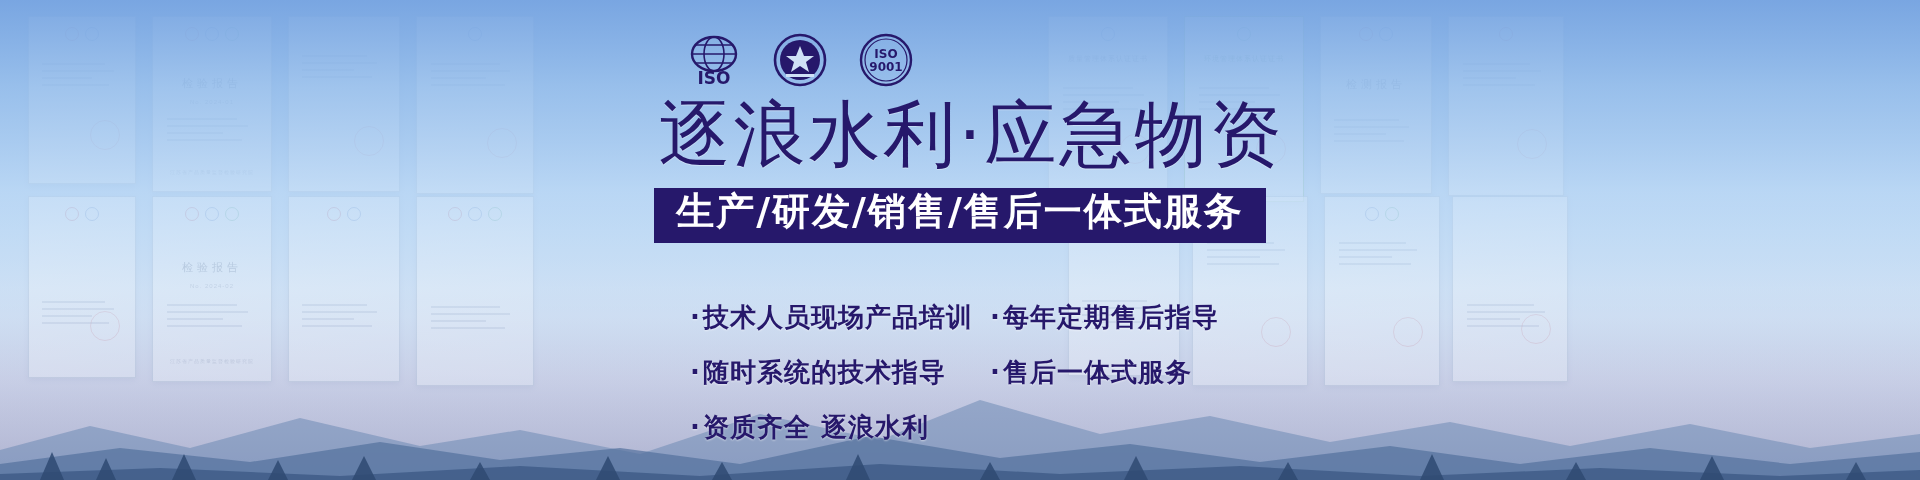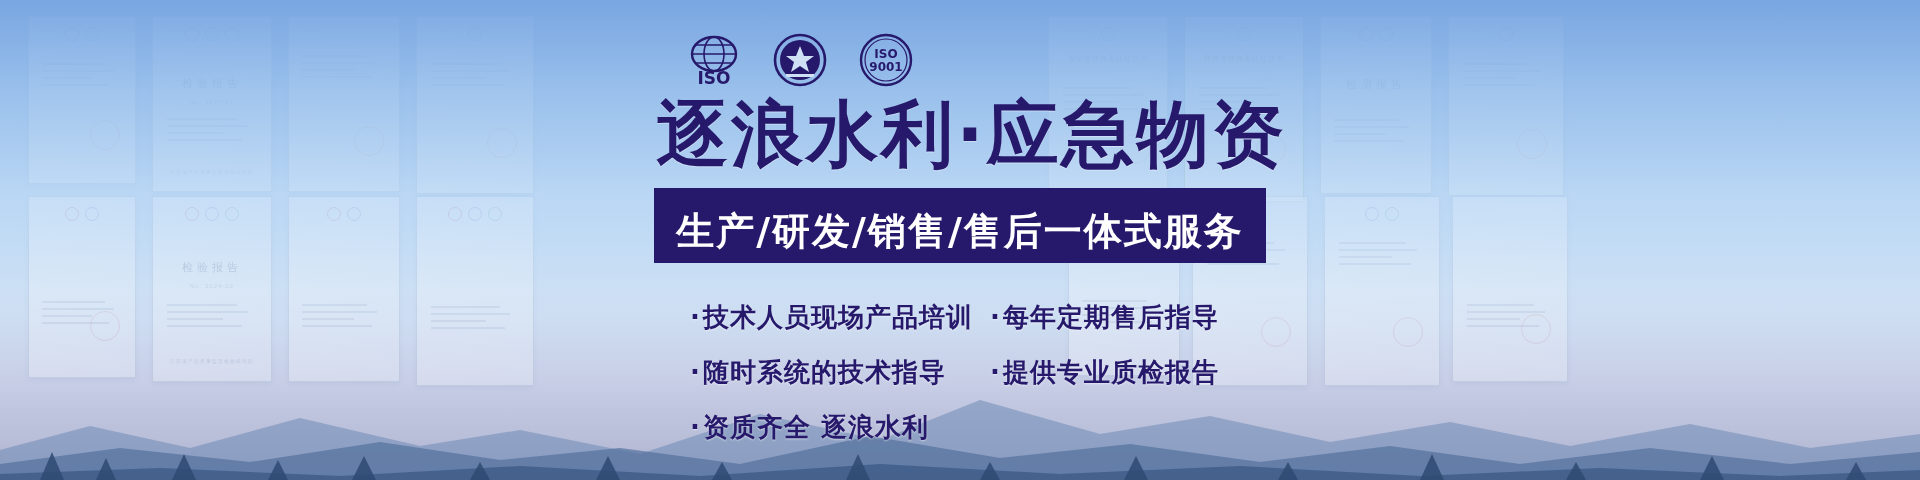--- a/index.html
+++ b/index.html
@@ -102,40 +102,40 @@
 
   
   .headline {
     position:absolute;
     left:0; right:0; top:96px;
     text-align:center;
     z-index:7;
   }
   .title {
     font-size:72px;
-    font-weight:bold;
+    font-weight:normal;
     color:#26186b;
     letter-spacing:3px;
     line-height:1.08;
     font-family:"DejaVu Sans","Liberation Sans",sans-serif;
     text-shadow:0 1px 0 rgba(255,255,255,0.35);
     white-space:nowrap;
     margin-left:23px;
   }
   .subtitle-wrap {
     margin-top:14px;
     display:flex; justify-content:center;
   }
   .subtitle {
     background:#26186b;
     color:#ffffff;
     font-size:38px;
     font-weight:bold;
     letter-spacing:2px;
-    padding:23px 22px 10px 22px;
+    padding:3px 22px 10px 22px;
     line-height:1.1;
     white-space:nowrap;
     font-family:"DejaVu Sans","Liberation Sans",sans-serif;
   }
 
   
   .bullets {
     position:absolute;
     left:0; right:0; top:300px;
     z-index:7;
@@ -461,21 +461,21 @@
       <div class="bullet">
         <span class="dot">·</span><span>技术人员现场产品培训</span>
       </div>
       <div class="bullet">
         <span class="dot">·</span><span>每年定期售后指导</span>
       </div>
       <div class="bullet">
         <span class="dot">·</span><span>随时系统的技术指导</span>
       </div>
       <div class="bullet">
-        <span class="dot">·</span><span>提供专业质检报告</span>
+        <span class="dot">·</span><span>售后一体式服务</span>
       </div>
       <div class="bullet">
         <span class="dot">·</span><span>资质齐全 逐浪水利</span>
       </div>
     </div>
   </div>
 
 </div>
 
 </body></html>

